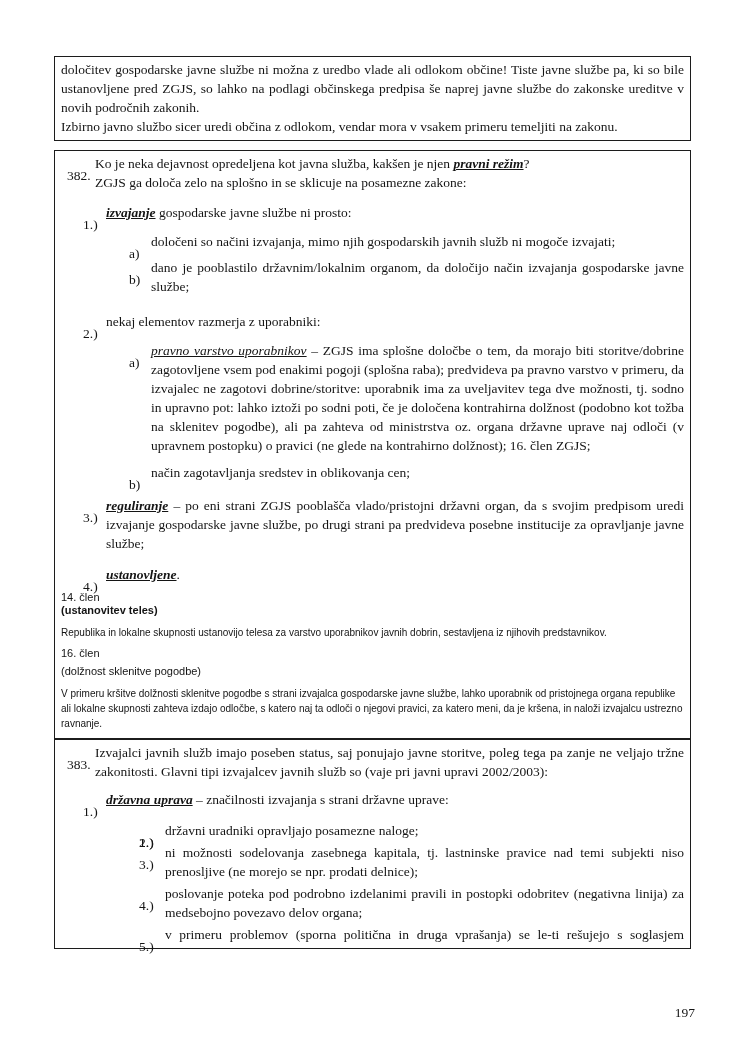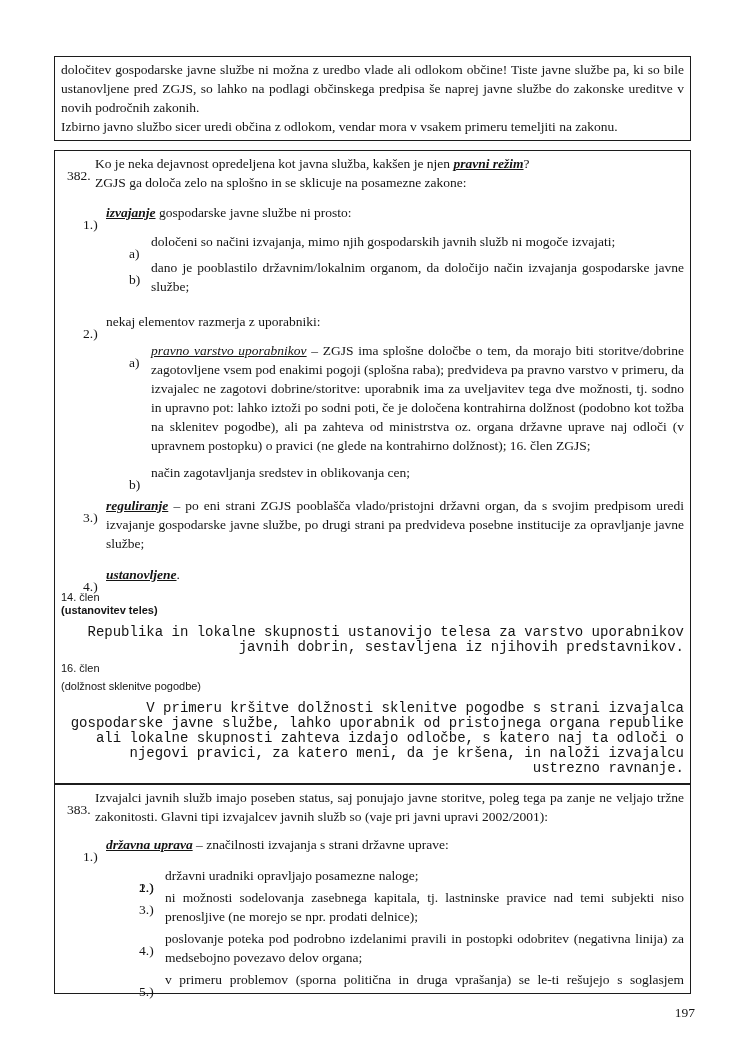--- a/index.html
+++ b/index.html
@@ -37,23 +37,23 @@
   .mt8{margin-top:8px;} .mt9{margin-top:9px;} .mt10{margin-top:10px;}
   .mt11{margin-top:11px;} .mt12{margin-top:12px;}
   .mt14{margin-top:14px;} .mt16{margin-top:16px;}
   
   .law-head{
     font-family:"Liberation Sans", sans-serif;
     font-size:11px;line-height:13px;
     text-align:left;margin-top:7px;
   }
   .law-body{
-    font-family:Liberation Mono, monospace;
-    font-size:14px;line-height:15px;
-    text-align:right;margin-top:8px;
+    font-family:Liberation Sans, sans-serif;
+    font-size:10px;line-height:15px;
+    text-align:left;margin-top:8px;
   }
   .last-stretch{text-align-last:justify;}
   .pageno{
     position:absolute;
     top:1005px;right:55px;
     font-size:13.5px;
   }
 </style>
 </head>
 <body>
@@ -116,21 +116,21 @@
     <p class="law-body">Republika in lokalne skupnosti ustanovijo telesa za varstvo uporabnikov javnih dobrin, sestavljena iz njihovih predstavnikov.</p>
 
     <p class="law-head">16. člen</p>
     <p class="law-head" style="margin-top:5px;">(dolžnost sklenitve pogodbe)</p>
     <p class="law-body">V primeru kršitve dolžnosti sklenitve pogodbe s strani izvajalca gospodarske javne službe, lahko uporabnik od pristojnega organa republike ali lokalne skupnosti zahteva izdajo odločbe, s katero naj ta odloči o njegovi pravici, za katero meni, da je kršena, in naloži izvajalcu ustrezno ravnanje.</p>
   </div>
 
   <div class="box box3">
     <p class="li lv0">
       <span class="num">383.</span>
-      <span>Izvajalci javnih služb imajo poseben status, saj ponujajo javne storitve, poleg tega pa zanje ne veljajo tržne zakonitosti. Glavni tipi izvajalcev javnih služb so (vaje pri javni upravi 2002/2001):</span>
+      <span>Izvajalci javnih služb imajo poseben status, saj ponujajo javne storitve, poleg tega pa zanje ne veljajo tržne zakonitosti. Glavni tipi izvajalcev javnih služb so (vaje pri javni upravi 2002/2003):</span>
     </p>
 
     <p class="li lv1 mt9">
       <span class="num">1.)</span>
       <span><span class="term">državna uprava</span><span> – značilnosti izvajanja s strani državne uprave:</span></span>
     </p>
 
     <p class="li lv3 mt12">
       <span class="num">1.)</span>
     </p>

